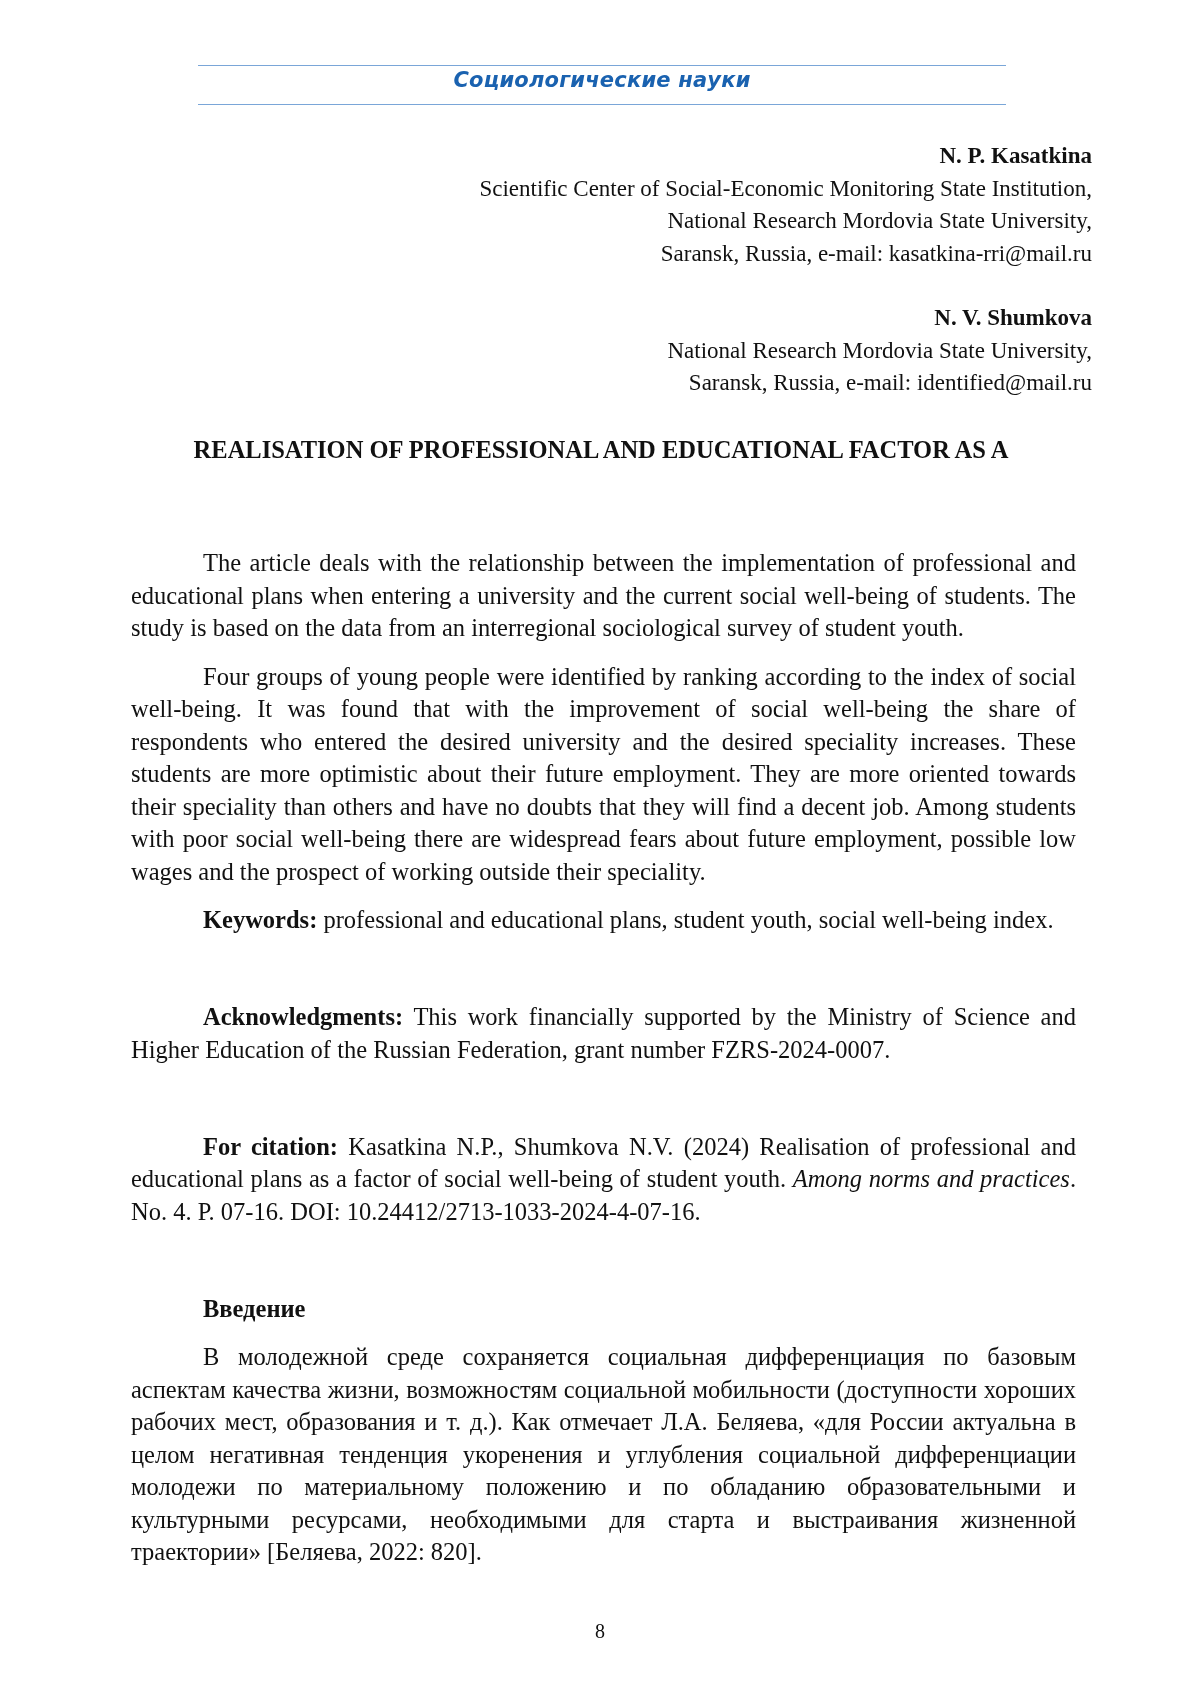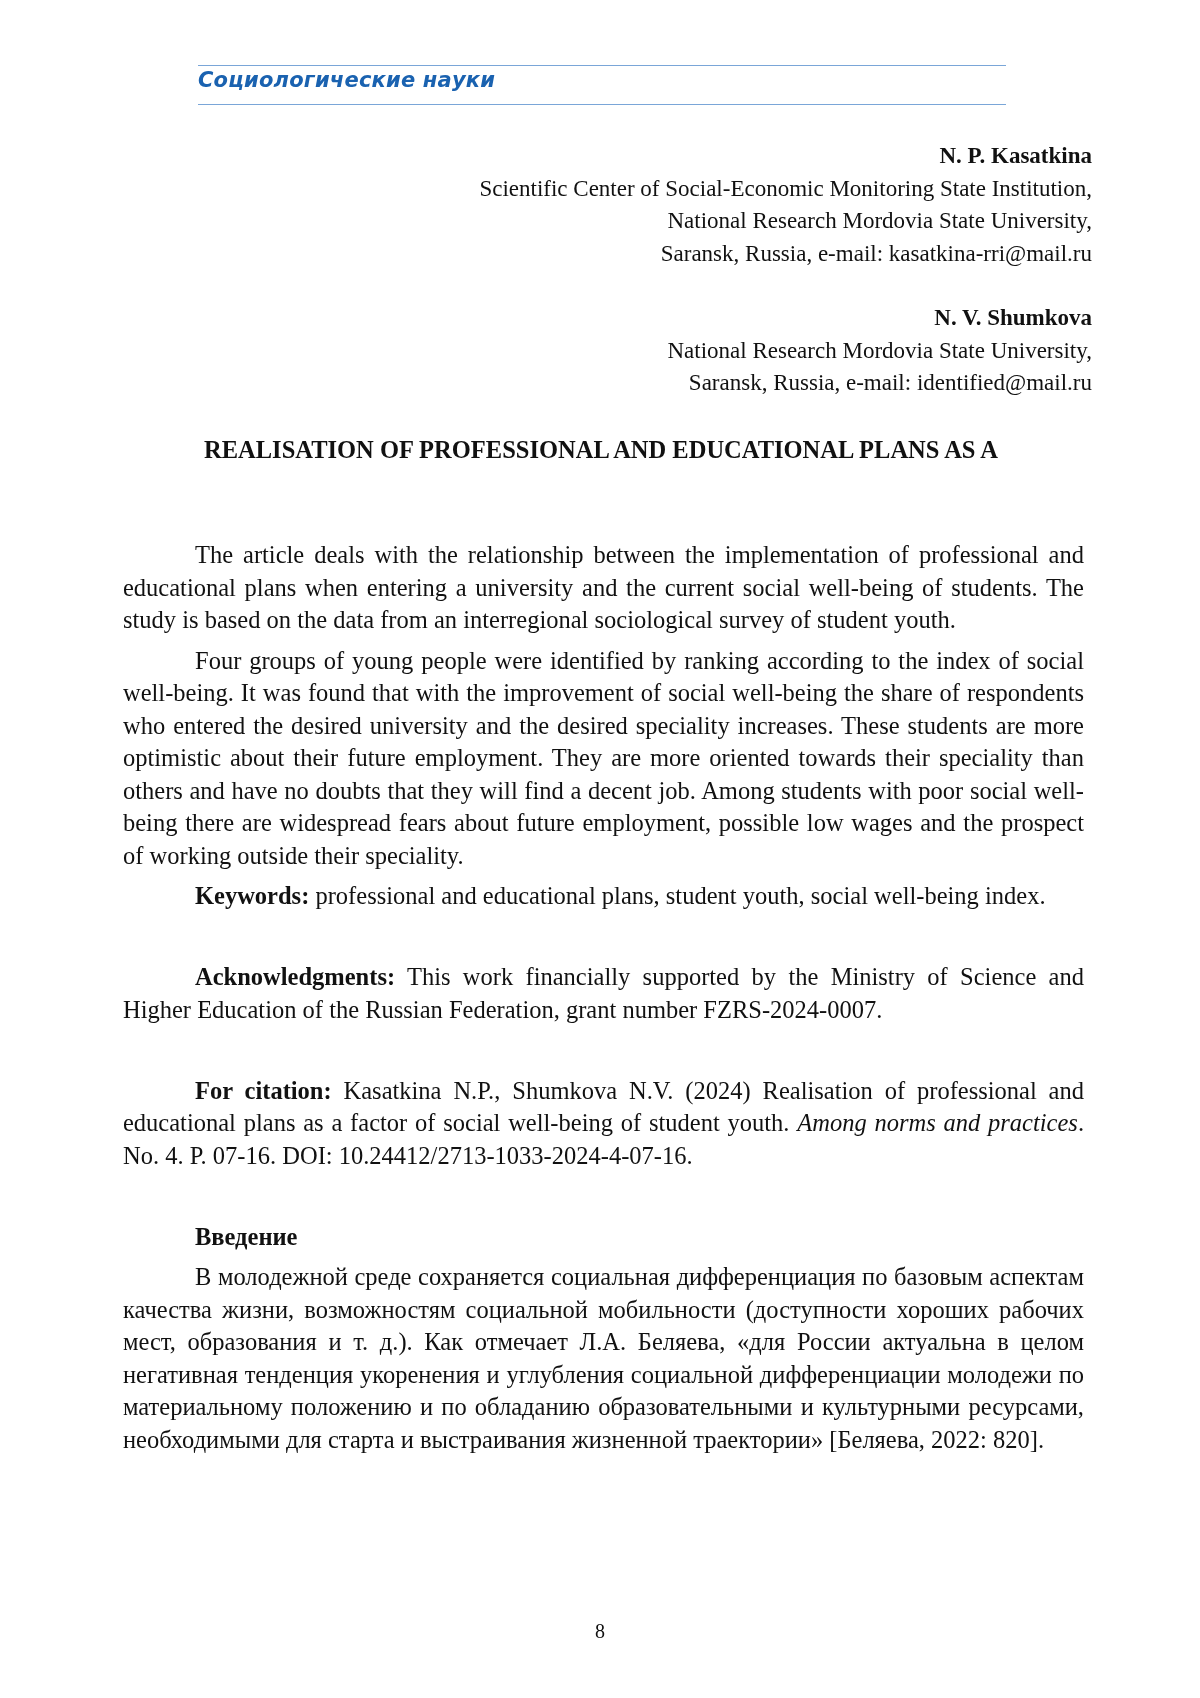--- a/index.html
+++ b/index.html
@@ -1,32 +1,32 @@
 <!DOCTYPE html>
 <html><head>
 <meta charset="utf-8">
 <style>
   html, body { margin:0; padding:0; background:#ffffff; }
   body { width:1200px; height:1698px; position:relative; overflow:hidden;
          font-family:"Liberation Serif", serif; color:#111; }
   .header-rule { position:absolute; left:198px; width:808px; height:0; border-top:1.5px solid #7aa6d8; }
   .header-rule.top { top:65px; }
   .header-rule.bottom { top:104px; }
-  .running-head { position:absolute; top:68px; left:198px; width:808px; 
+  .running-head { position:absolute; top:68px; left:198px; width:808px; text-align:center;
                   font-family:"DejaVu Sans", sans-serif; font-style:italic; font-weight:bold;
                   font-size:21px; color:#1a62b0; letter-spacing:0.2px; }
   .authors { position:absolute; top:140px; right:108px; width:800px; text-align:right;
              font-size:23px; line-height:32.5px; }
   .author-block { margin-bottom:32px; }
   .author-name { font-weight:bold; }
   .title { position:absolute; top:434px; left:110px; width:982px; text-align:center;
            font-weight:bold; font-size:24.5px; line-height:32.5px; }
   .body { position:absolute; top:531px; left:115px; width:977px; font-size:24.5px; line-height:32.5px;
           text-align:justify; }
-  .body p { margin:8px; text-indent:72px; }
+  .body p { margin:16px; text-indent:72px; }
   .gap { height:32.5px; }
   .bold { font-weight:bold; }
   .ital { font-style:italic; }
   .section-heading { font-weight:bold; text-indent:72px; margin:0; }
   .page-number { position:absolute; top:1620px; left:0; width:1200px; text-align:center; font-size:20px; }
 </style>
 </head>
 <body>
 
 <div class="header-rule top"></div>
@@ -41,21 +41,21 @@
     <div>Saransk, Russia, e-mail: kasatkina-rri@mail.ru</div>
   </div>
   <div class="author-block">
     <div class="author-name">N. V. Shumkova</div>
     <div>National Research Mordovia State University,</div>
     <div>Saransk, Russia, e-mail: identified@mail.ru</div>
   </div>
 </div>
 
 <div class="title">
-  <div>REALISATION OF PROFESSIONAL AND EDUCATIONAL PLANS AS A</div>
+  <div>REALISATION OF PROFESSIONAL AND EDUCATIONAL FACTOR AS A</div>
 </div>
 
 <div class="body">
   <p>The article deals with the relationship between the implementation of professional and educational plans when entering a university and the current social well-being of students. The study is based on the data from an interregional sociological survey of student youth.</p>
   <p>Four groups of young people were identified by ranking according to the index of social well-being. It was found that with the improvement of social well-being the share of respondents who entered the desired university and the desired speciality increases. These students are more optimistic about their future employment. They are more oriented towards their speciality than others and have no doubts that they will find a decent job. Among students with poor social well-being there are widespread fears about future employment, possible low wages and the prospect of working outside their speciality.</p>
   <p><span class="bold">Keywords:</span><span> professional and educational plans, student youth, social well-being index.</span></p>
   <div class="gap"></div>
   <p><span class="bold">Acknowledgments:</span><span> This work financially supported by the Ministry of Science and Higher Education of the Russian Federation, grant number FZRS-2024-0007.</span></p>
   <div class="gap"></div>
   <p><span class="bold">For citation:</span><span> Kasatkina N.P., Shumkova N.V. (2024) Realisation of professional and educational plans as a factor of social well-being of student youth. </span><span class="ital">Among norms and practices</span><span>. No. 4. P. 07-16. DOI: 10.24412/2713-1033-2024-4-07-16.</span></p>

